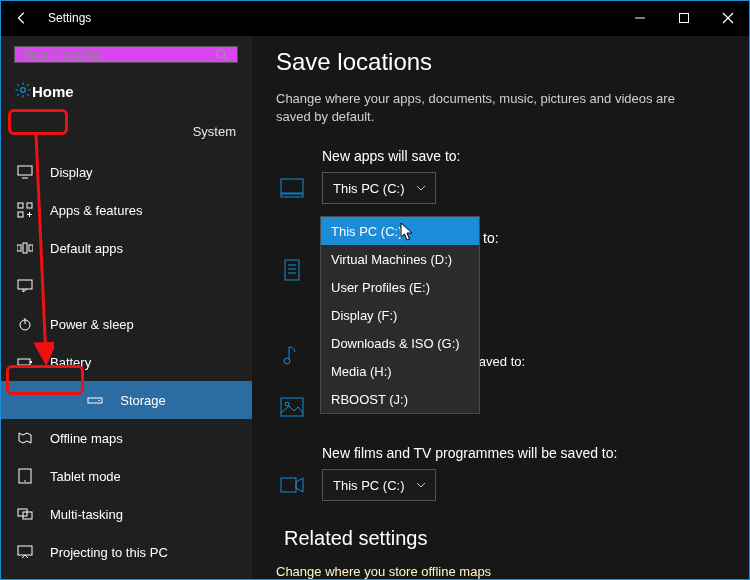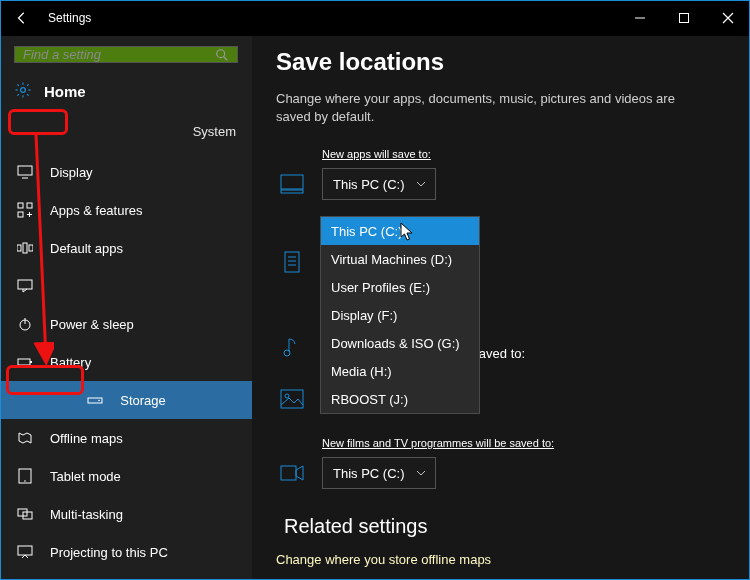--- a/index.html
+++ b/index.html
@@ -39,33 +39,33 @@
     width: 252px;
     background:#1f1f1f;
     display:flex; flex-direction:column;
     padding-top: 6px;
   }
   .search-wrap {
     margin: 4px 14px 10px 14px;
     border: 1px solid #535353;
     height: 30px;
     display:flex; align-items:center;
-    background:#4d7c0f;
+    background:#d946ef;
   }
   .search-wrap input {
     flex:1; background:transparent; border:none; outline:none;
     color:#fff; font-size:13px; padding-left:8px;
     font-style: italic;
   }
   .search-wrap input::placeholder { color:#8a8a8a; font-style: italic; }
   .search-icon { width:30px; display:flex; align-items:center; justify-content:center; color:#8a8a8a; }
   .home-row {
     display:flex; align-items:center;
     padding: 8px 14px 12px 14px;
-    gap: 12px;
+    gap: 0;
   }
   .home-row .gear { color:#1a8cd8; }
   .home-row .label { font-size: 15px; font-weight: 600; }
   .category {
     padding: 10px 16px 14px 16px;
     font-size: 13px; color:#e6e6e6;text-align:right;
   }
   .nav { display:flex; flex-direction:column; }
   .nav-item {
     display:flex; align-items:center;
@@ -83,24 +83,24 @@
   }
   .nav-item .lbl { font-size: 13px; }
   
   .content {
     flex:1;
     background:#171717;
     padding: 8px 24px 24px 24px;
     position:relative;
     overflow:hidden;
   }
-  .content h1 { font-weight: 700; font-size: 24px; margin: 4px 0 14px 0; }
+  .content h1 { font-weight: 400; font-size: 24px; margin: 4px 0 14px 0; }
   .content p.desc { color:#d0d0d0; font-size: 13px; line-height: 1.4; margin-bottom: 22px; max-width: 420px;}
   .setting-row { margin-bottom: 26px; }
-  .setting-row .caption { color:#fff; font-size: 11px; margin-bottom: 8px; padding-left: 46px; text-decoration: underline; }
+  .setting-row .caption { color:#fff; font-size: 14px; margin-bottom: 8px; padding-left: 46px; }
   .setting-row .select-line { display:flex; align-items:center; gap: 14px; }
   .type-icon {
     width: 32px; height: 24px;
     display:flex; align-items:center; justify-content:center;
     color:#1a8cd8;
   }
   .select {
     border: 1px solid #535353;
     background:#1a1a1a;
     height: 32px;

